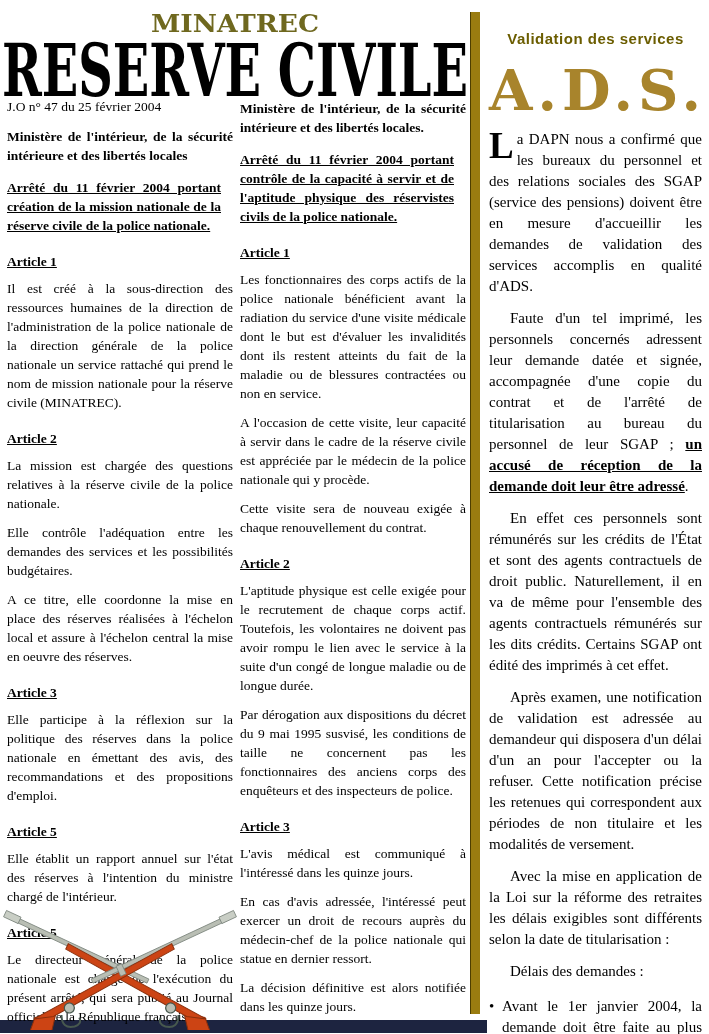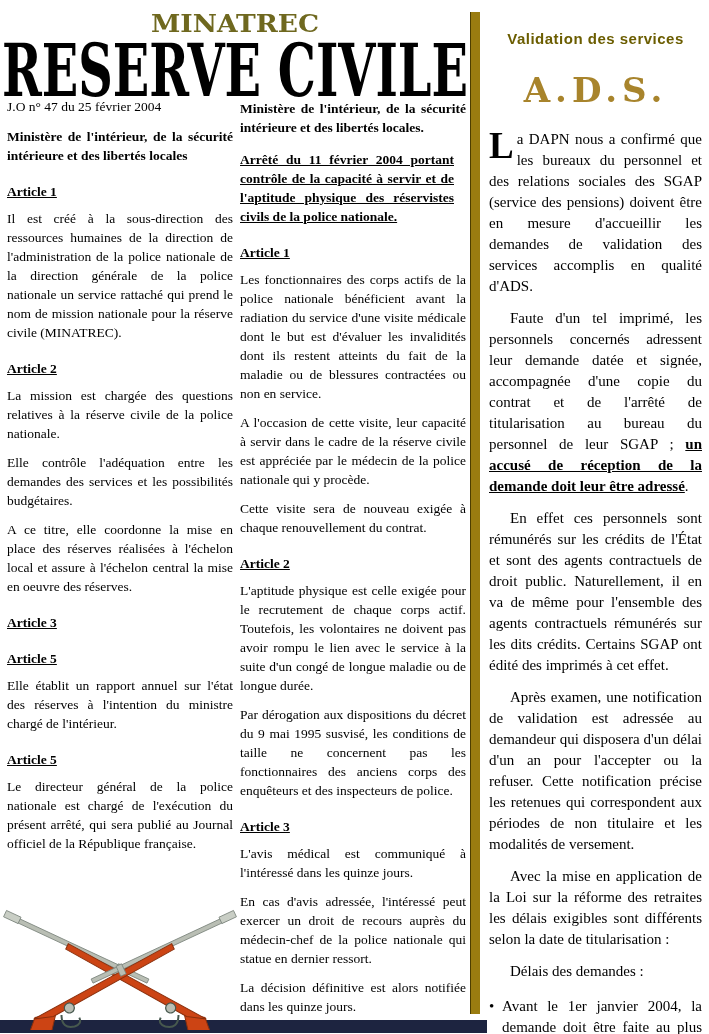--- a/index.html
+++ b/index.html
@@ -17,21 +17,21 @@
   #left-col{left:7px;top:127px;width:226px;}
   #mid-col{left:240px;top:99px;width:226px;}
   #right-col{left:489px;top:28px;width:213px;font-size:15px;line-height:21px;}
   .ministry{font-weight:bold;margin:0 0 13px 0;}
   .decree{font-weight:bold;text-decoration:underline;margin:0 12px 6px 0;}
   .art-head{font-weight:bold;text-decoration:underline;margin:17px 0 8px 0;}
   .para{margin:0 0 10px 0;}
   
   #section-title{font-family:"Liberation Sans",sans-serif;font-weight:bold;font-size:15px;
                  color:#6b5d00;text-align:center;letter-spacing:.5px;margin:0 0 4px 0;}
-  #ads-acronym{font-family:"DejaVu Serif",serif;font-weight:bold;font-size:34px;line-height:50px;
+  #ads-acronym{font-family:"DejaVu Serif",serif;font-weight:bold;font-size:56px;line-height:50px;
                color:#a8842c;text-align:center;letter-spacing:5px;margin:16px 0 14px 0;}
   .rp{margin:0 0 11px 0;}
   .rp.indent{text-indent:21px;}
   .dropcap{float:left;font-size:37px;line-height:30px;font-weight:bold;padding:2px 3px 0 0;}
   .emph{font-weight:bold;text-decoration:underline;}
   ul.bullets{list-style:none;margin:14px 0 0 0;padding:0;}
   ul.bullets li{position:relative;padding-left:13px;margin:0 0 16px 0;}
   ul.bullets li::before{content:"\2022";position:absolute;left:0;top:0;}
   
   #rifles{position:absolute;left:2px;top:908px;width:237px;height:122px;}
@@ -45,28 +45,30 @@
     <text x="235" y="26" text-anchor="middle" textLength="168" lengthAdjust="spacingAndGlyphs" font-family="DejaVu Serif, serif" font-weight="bold" font-size="25" fill="#6f681f">MINATREC</text>
     <text x="235" y="90" text-anchor="middle" textLength="466" lengthAdjust="spacingAndGlyphs" font-family="DejaVu Serif, serif" font-weight="bold" font-size="72" fill="#000000">RESERVE CIVILE</text>
   </svg>
   <div id="issue-line">J.O n° 47  du 25 février 2004</div>
 
   <div id="divider"></div>
   <div id="footer-bar"></div>
 
   <div id="left-col" class="col">
     <p class="ministry">Ministère de l'intérieur, de la sécurité intérieure et des libertés locales</p>
+    <p class="decree">Arrêté du 11 février 2004 portant création de la mission nationale de la réserve civile de la police nationale.</p>
     <div>
         <p class="art-head">Article 1</p>
         <p class="para">Il est créé à la sous-direction des ressources humaines de la direction de l'administration de la police nationale de la direction générale de la police nationale un service rattaché qui prend le nom de mission nationale pour la réserve civile (MINATREC).</p>
         <p class="art-head">Article 2</p>
         <p class="para">La mission est chargée des questions relatives à la réserve civile de la police nationale.</p>
         <p class="para">Elle contrôle l'adéquation entre les demandes des services et les possibilités budgétaires.</p>
         <p class="para">A ce titre, elle coordonne la mise en place des réserves réalisées à l'échelon local et assure à l'échelon central la mise en oeuvre des réserves.</p>
         <p class="art-head">Article 3</p>
+        <p class="para">Elle participe à la réflexion sur la politique des réserves dans la police nationale en émettant des avis, des recommandations et des propositions d'emploi.</p>
         <p class="art-head">Article 5</p>
         <p class="para">Elle établit un rapport annuel sur l'état des réserves à l'intention du ministre chargé de l'intérieur.</p>
         <p class="art-head">Article 5</p>
         <p class="para">Le directeur général de la police nationale est chargé de l'exécution du présent arrêté, qui sera publié au Journal officiel de la République française.</p>
       </div>
 
   </div>
 
   <div id="mid-col" class="col">
     <p class="ministry">Ministère de l'intérieur, de la sécurité intérieure et des libertés locales.</p>

